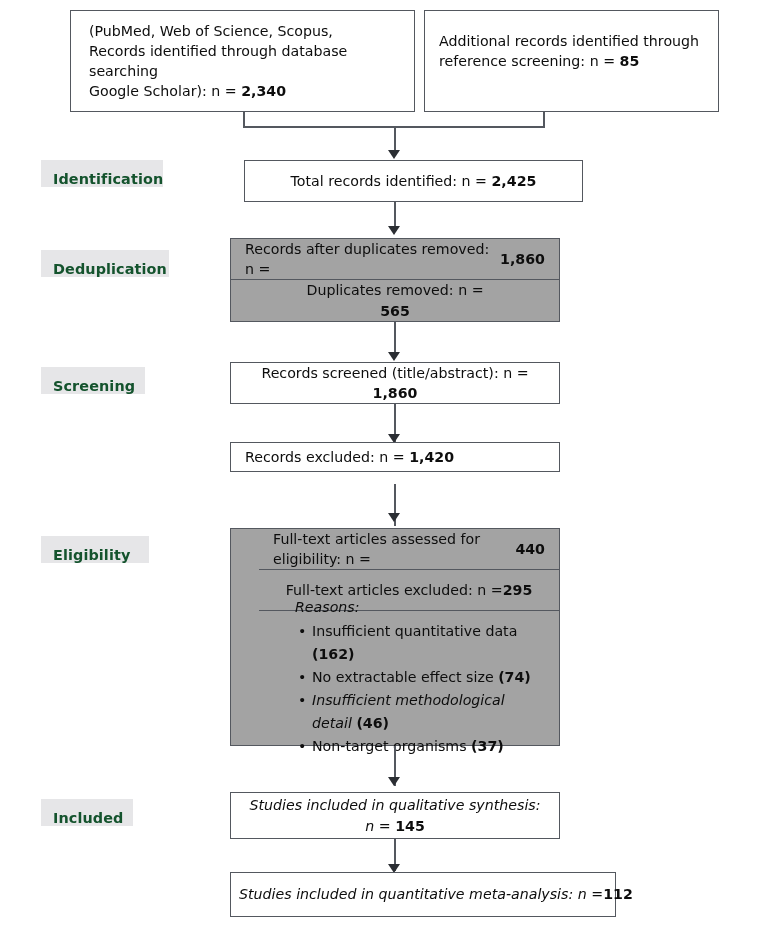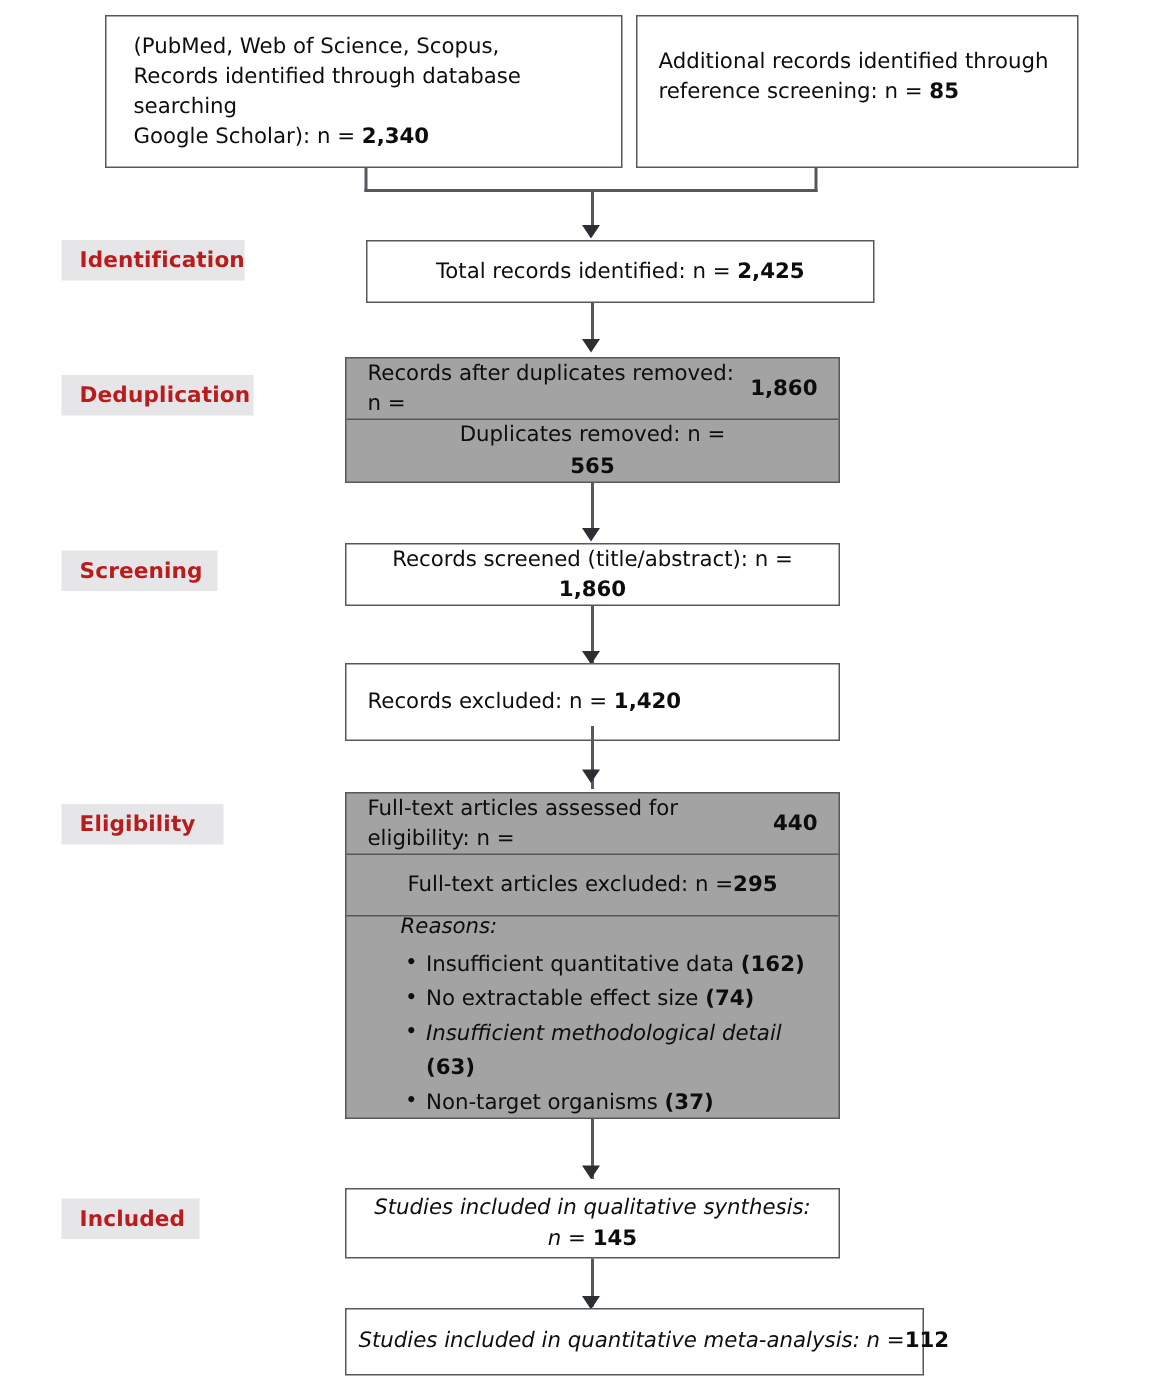--- a/index.html
+++ b/index.html
@@ -56,25 +56,25 @@
     padding: 0 14px;
   }
   .stack .cell:last-child { border-bottom: none; }
   .stack .cell.center { justify-content: center; text-align: center; }
   .stack .cell.left   { justify-content: flex-start; text-align: left; }
 
   
   .stage {
     position: absolute;
     background: #e6e6e8;
-    color: #b91c1c;
+    color: #14532d;
     font-size: 14.4px;
     font-weight: 700;
     display: flex;
-    align-items: center;
+    align-items: flex-end;
     padding: 0 12px;
     letter-spacing: 0.1px;
   }
 
   
   .vline {
     position: absolute;
     width: 1.8px;
     background: #54585f;
   }
@@ -192,34 +192,34 @@
 
   <div class="box center" style="left:230px; top:362px; width:330px; height:42px;">
     <div class="inner">
       <span>Records screened (title/abstract): n = </span><b>1,860</b>
     </div>
   </div>
 
   <div class="vline" style="left:394px; top:404px; height:38px;"></div>
   <div class="arrowhead" style="left:388px; top:434px;"></div>
 
-  <div class="box left" style="left:230px; top:442px; width:330px; height:52px;">
+  <div class="box left" style="left:230px; top:442px; width:330px; height:30px;">
     <div class="inner">
       <span>Records excluded: n = </span><b>1,420</b>
     </div>
   </div>
 
   <div class="vline" style="left:394px; top:484px; height:42px;"></div>
   <div class="arrowhead" style="left:388px; top:513px;"></div>
 
   <div class="stage" style="left:41px; top:536px; width:108px; height:27px;">
     <span>Eligibility</span>
   </div>
 
-  <div class="stack" style="left:230px; top:528px; width:330px; height:218px;">
+  <div class="stack" style="left:230px; top:528px; width:330px; height:218px;padding-left:28px;">
     <div class="cell left" style="height:41px;">
       <span>Full-text articles assessed for eligibility: n = </span>
         <b>440</b>
     </div>
     <div class="cell center" style="height:41px;">
       <span>Full-text articles excluded: n = </span>
         <b>295</b>
     </div>
     <div class="cell left" style="height:133px;">
       <div class="reasons-body">
@@ -228,21 +228,21 @@
           <li>
             <span>Insufficient quantitative data</span>
             <b>(162)</b>
           </li>
           <li>
             <span>No extractable effect size</span>
             <b>(74)</b>
           </li>
           <li>
             <span class="it">Insufficient methodological detail</span>
-            <b>(63)</b>
+            <b>(46)</b>
           </li>
           <li>
             <span>Non-target organisms</span>
             <b>(37)</b>
           </li>
         </ul>
       </div>
     </div>
   </div>
 

